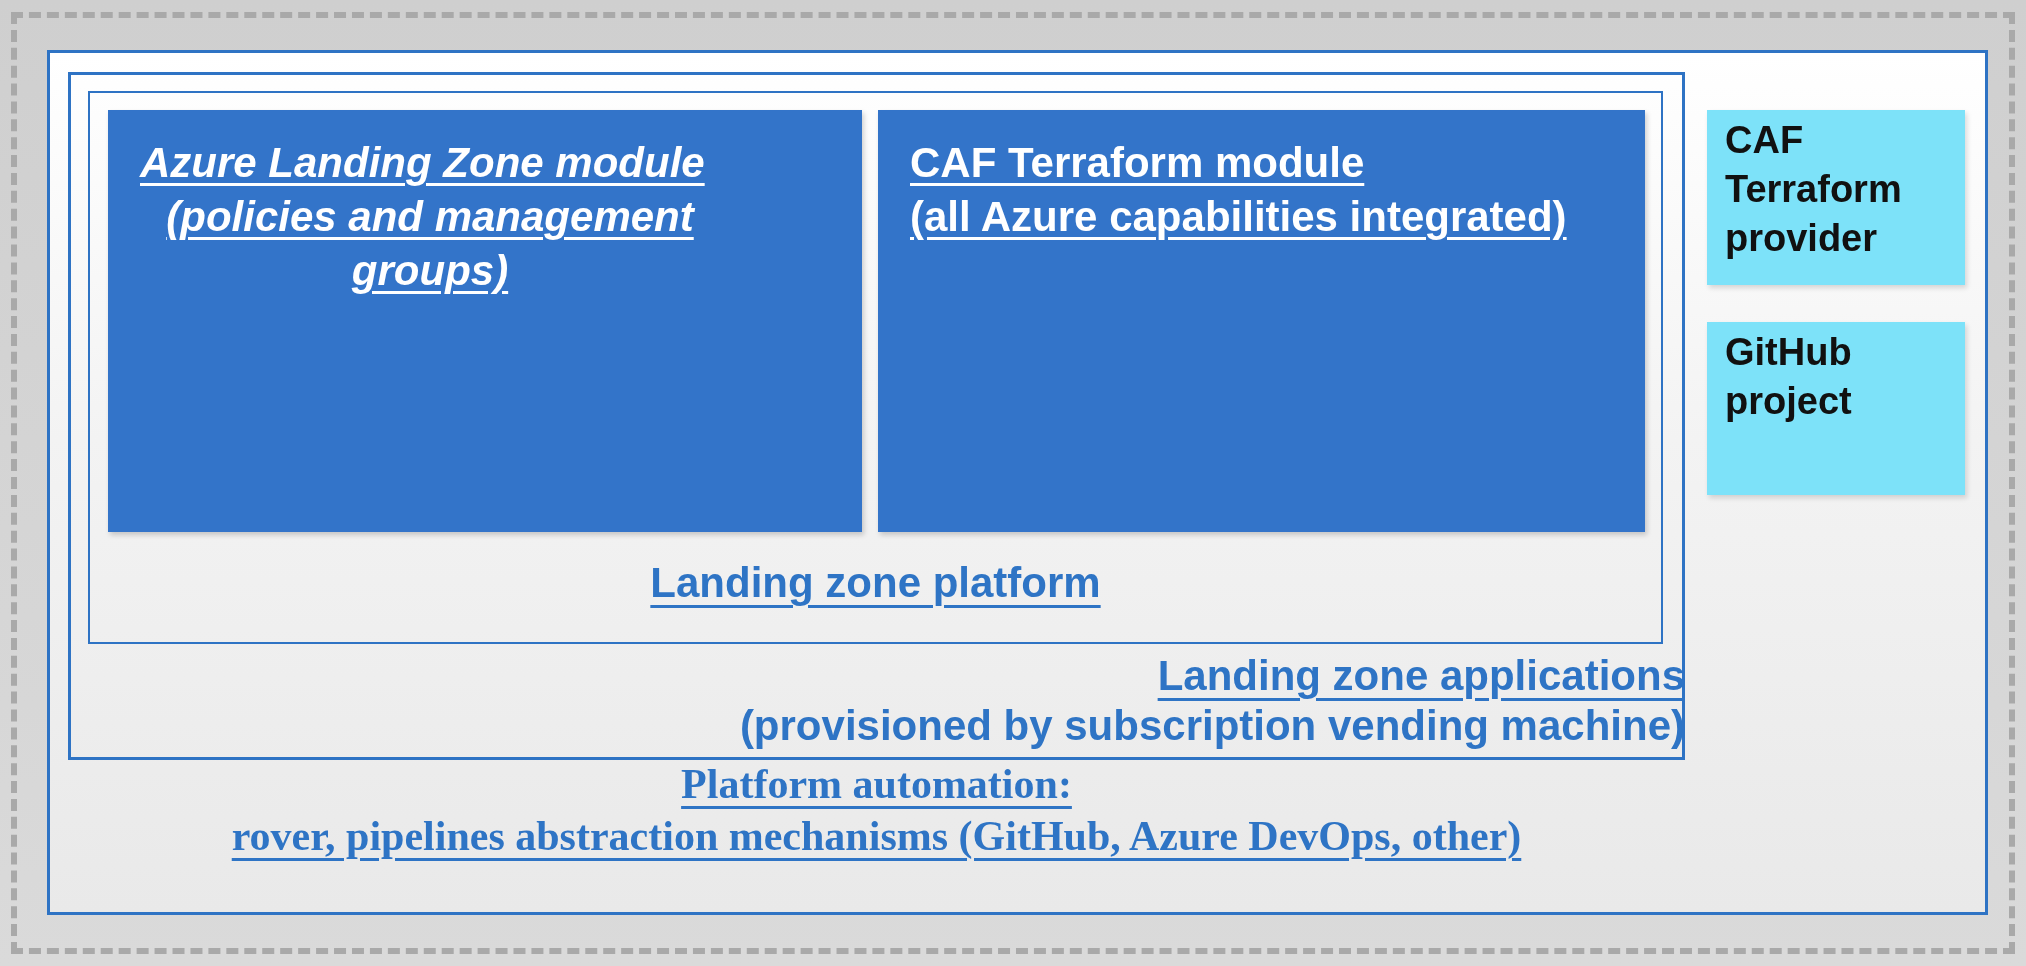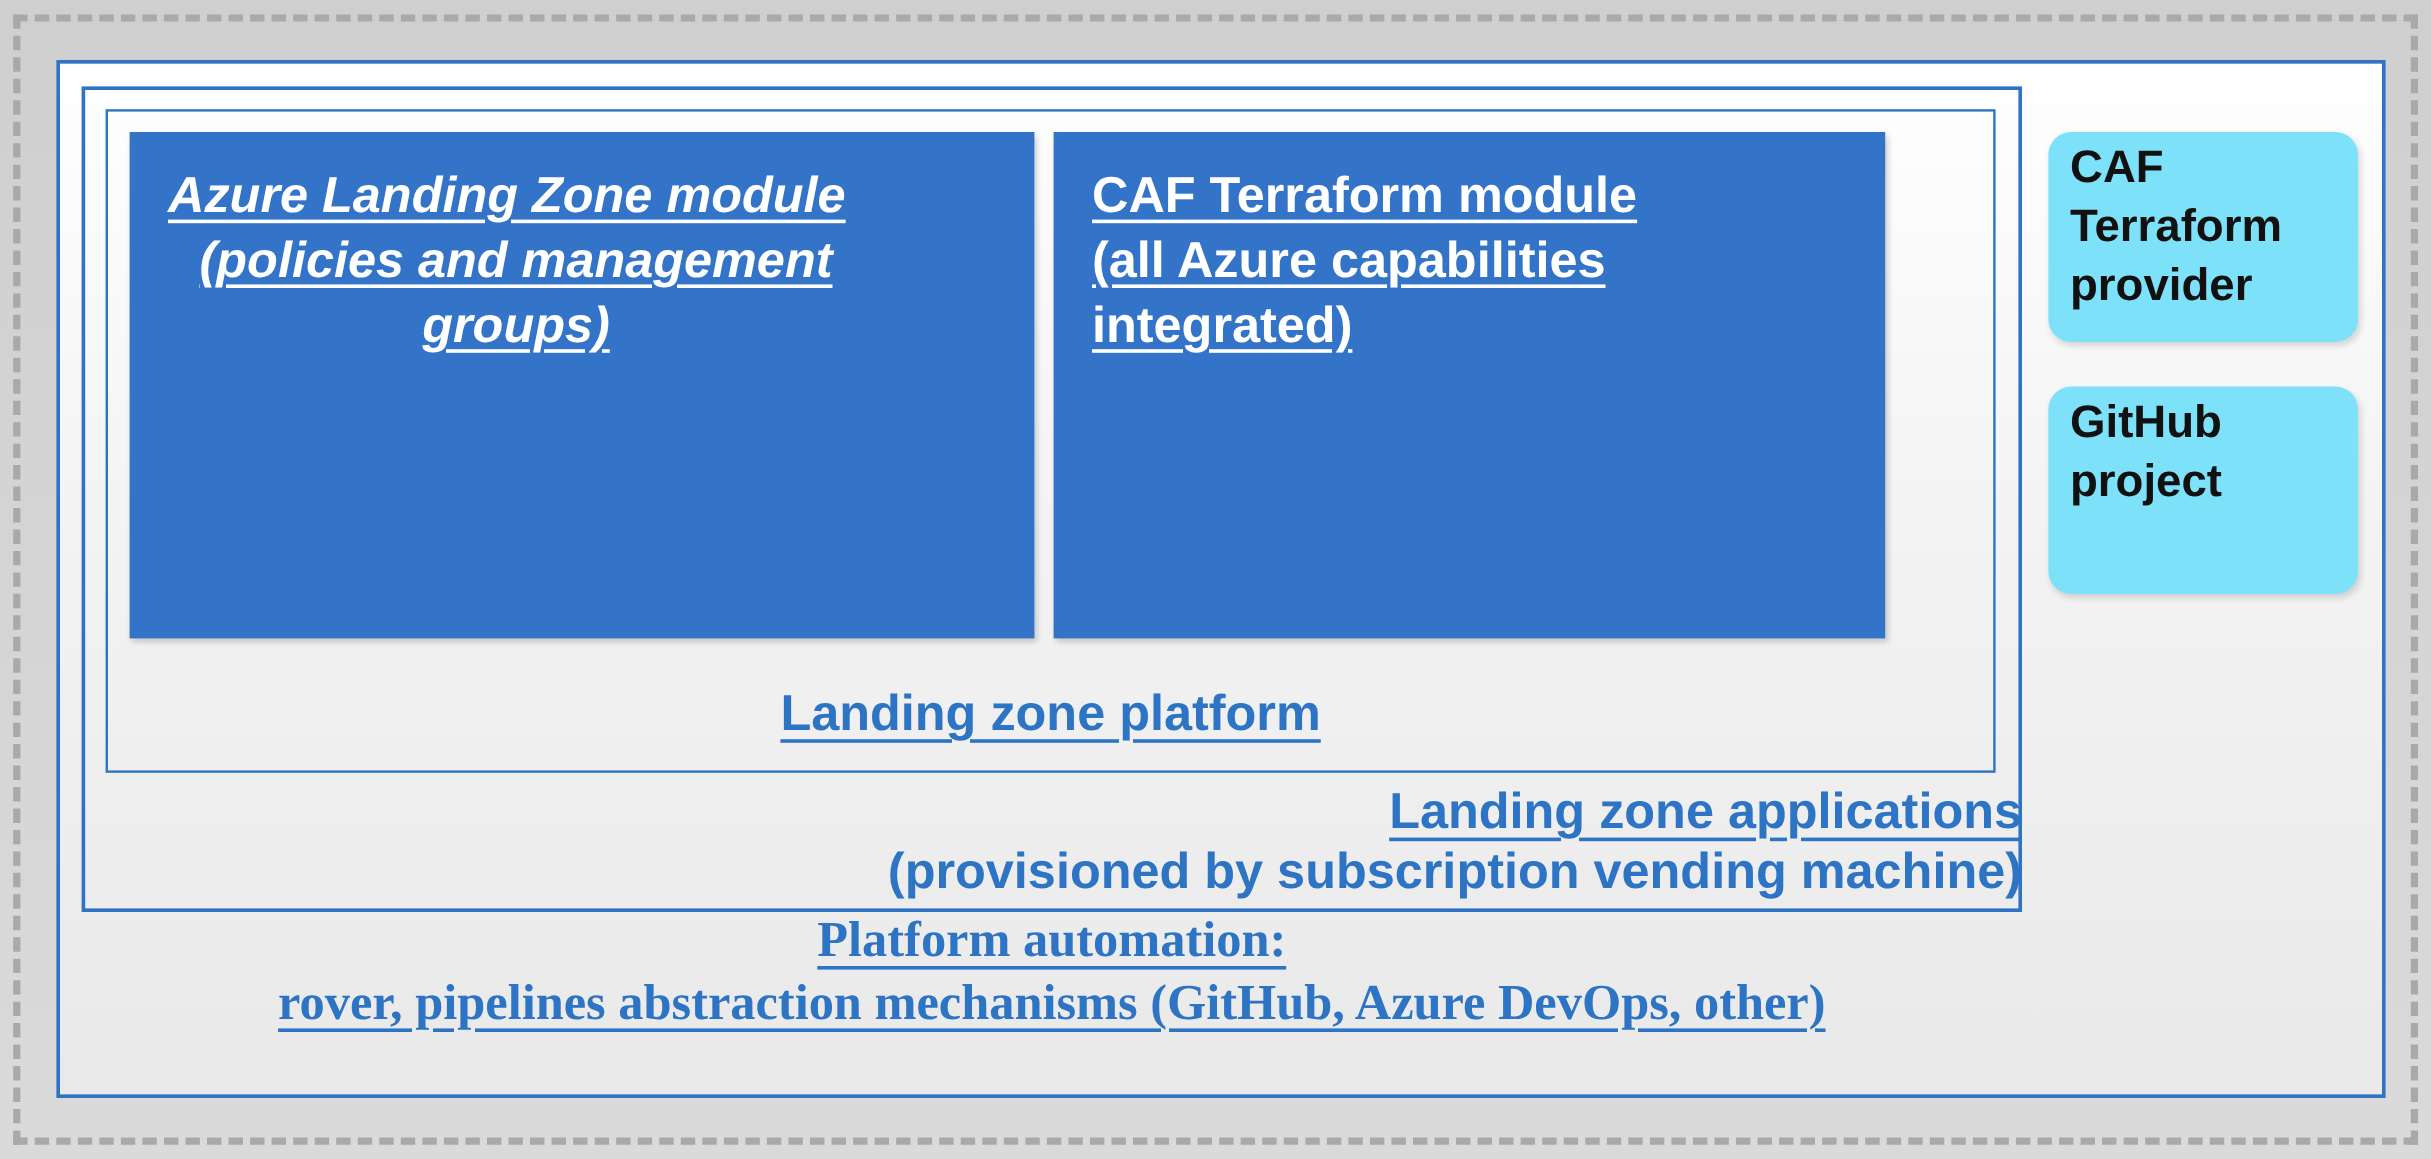--- a/index.html
+++ b/index.html
@@ -41,53 +41,52 @@
 
   .module-box {
     position: absolute; top: 110px; height: 422px;
     background: var(--module-fill);
     color: var(--module-text);
     padding: 26px 28px 0 32px;
     font-size: 42px; font-weight: bold; line-height: 54px;
     box-shadow: 2px 3px 5px rgba(0,0,0,0.18);
   }
   .module-box.left  { left: 108px; width: 754px; font-style: italic; }
-  .module-box.right { left: 878px; width: 693px; }
+  .module-box.right { left: 878px; width: 767px; }
 
   .mod-link {
     text-decoration: underline;
     text-decoration-thickness: 3px;
     text-underline-offset: 6px;
     cursor: pointer;
   }
   .mod-subtitle-narrow { display: block; max-width: 580px; text-align: center; }
 
   .layer-label {
     position: absolute; text-align: center;
     color: var(--label-text);
     font-size: 42px; font-weight: bold; line-height: 50px;
   }
   .label-link {
     text-decoration: underline;
     text-decoration-thickness: 3px;
     text-underline-offset: 8px;
     cursor: pointer;
   }
-  .platform-label   { left: 88px; width: 1575px; top: 558px; margin-top: 11px; }
+  .platform-label   { left: 88px; width: 1575px; top: 558px; }
   .apps-label       { left: 68px; width: 1617px; top: 651px; text-align: right; }
   .automation-label { left: 68px; width: 1617px; top: 758px; line-height: 52px; font-family: Liberation Serif, serif; }
 
   .side-box {
     position: absolute; left: 1707px; width: 258px;
     background: var(--side-fill);
     color: var(--side-text);
     font-size: 38px; font-weight: bold; line-height: 49px;
     padding: 6px 14px 0 18px;
     box-shadow: 2px 3px 5px rgba(0,0,0,0.14);
-    border-radius: 19px;
   }
   .side-box.first  { top: 110px; height: 175px; }
   .side-box.second { top: 322px; height: 173px; }
 </style>
 </head>
 <body>
 
 <div class="stage">
 
   <div class="dashed-border"></div>

